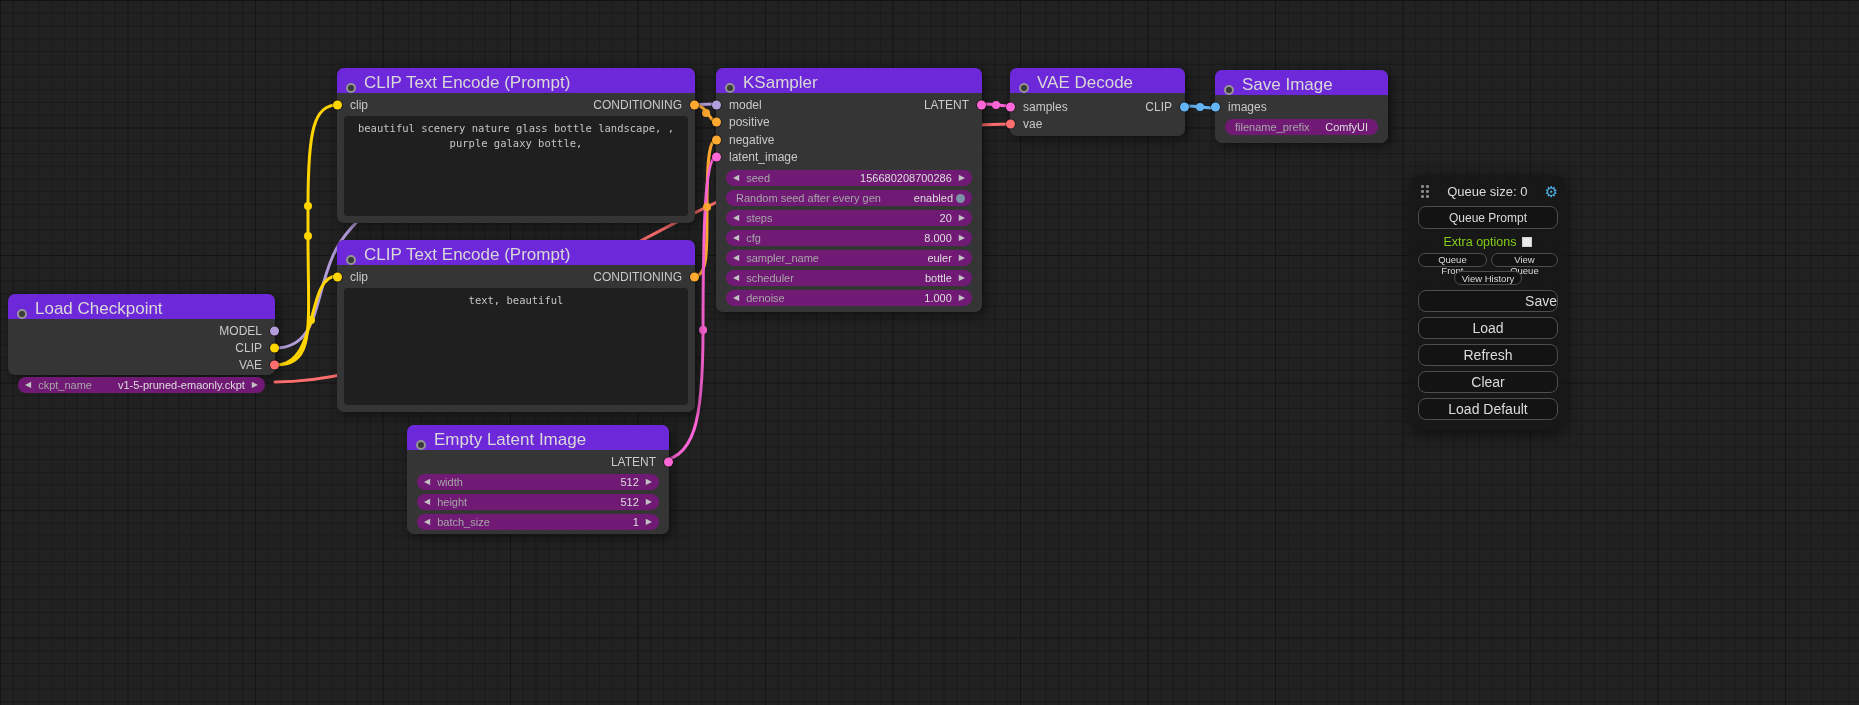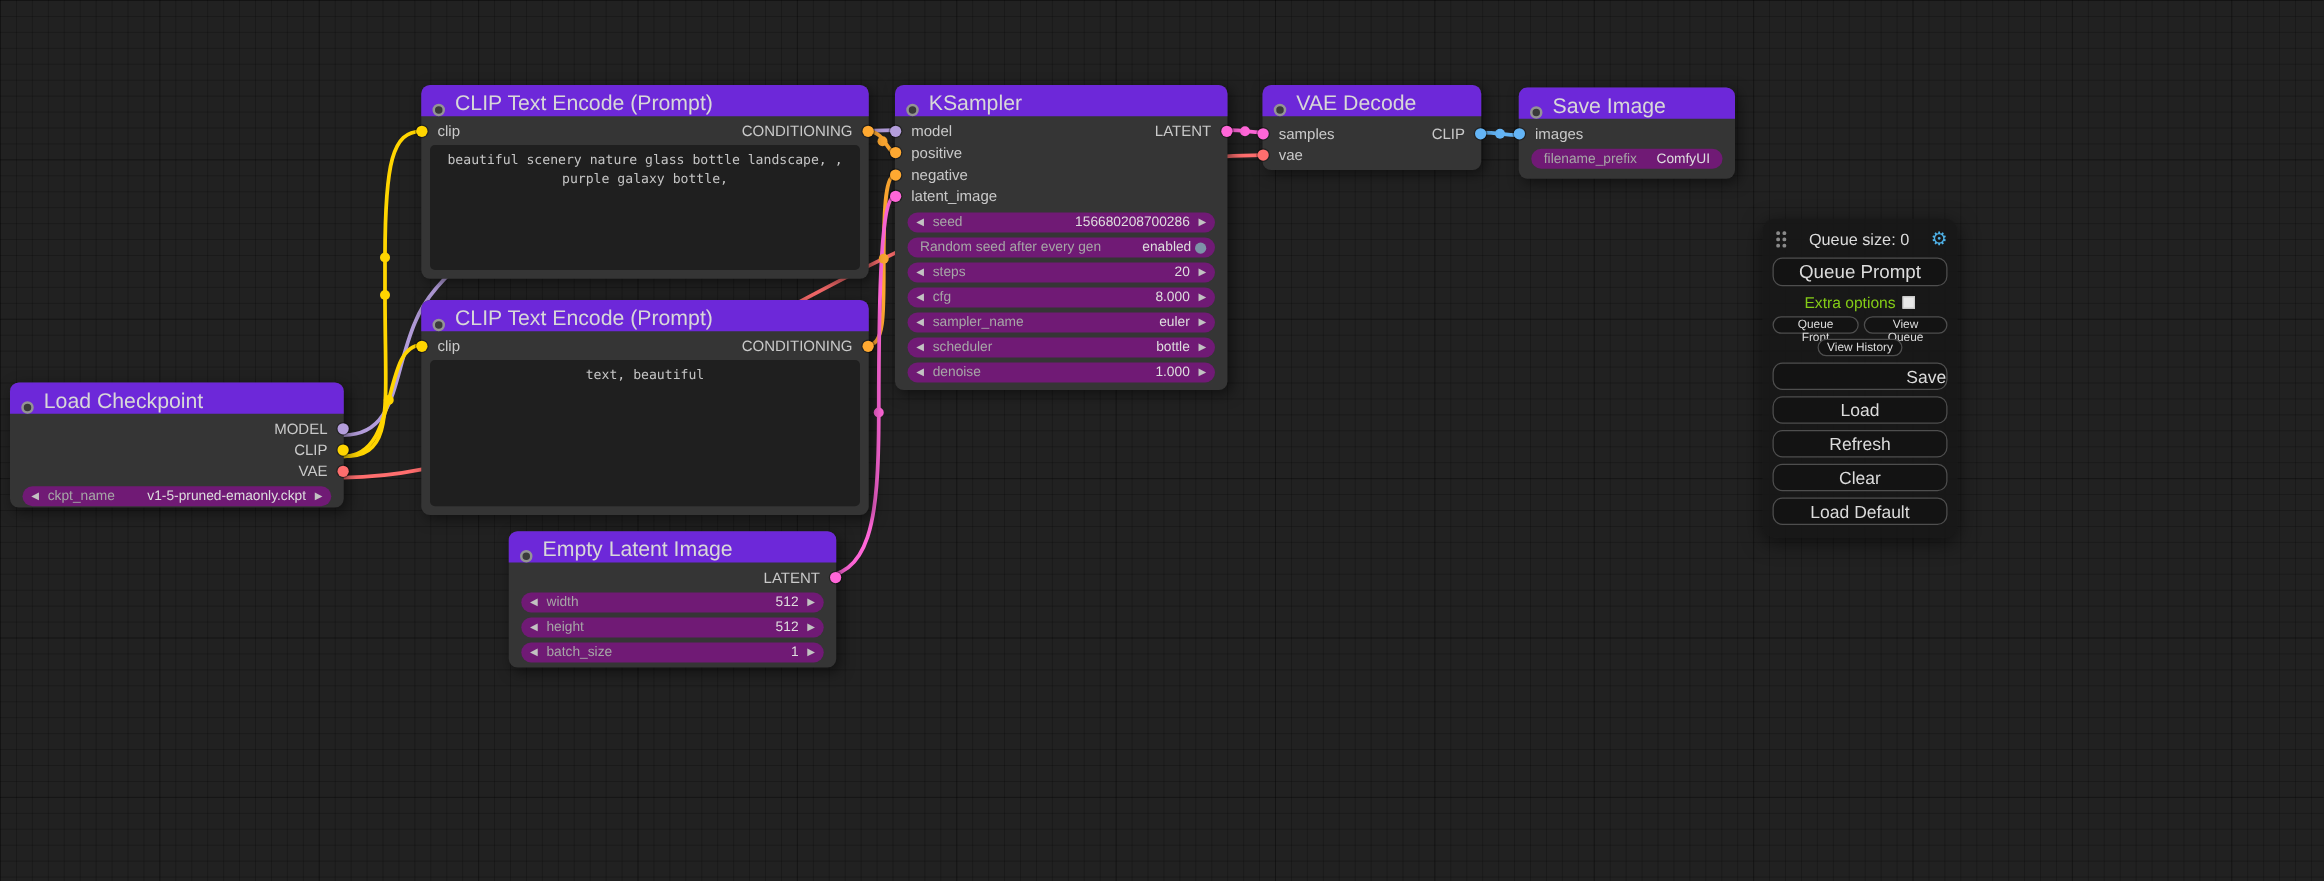--- a/index.html
+++ b/index.html
@@ -76,21 +76,21 @@
     background:#8a8a8a;
     box-shadow:0 5px 0 #8a8a8a, 0 10px 0 #8a8a8a, 5px 0 0 #8a8a8a, 5px 5px 0 #8a8a8a, 5px 10px 0 #8a8a8a;
   }
   .qsize { flex:1; text-align:center; font-size:13px; color:#dcdcdc; }
   .gear { color:#4fb2e8; font-size:15px; line-height:1; cursor:pointer; flex:none; }
   .btn {
     display:block; background:#131313; border:1px solid #4e4e4e; border-radius:8px;
     color:#dcdcdc; font-family:inherit; text-align:center; cursor:pointer;
   }
   .btn.big { width:100%; height:22px; font-size:14px; margin-top:5px; line-height:19px; padding:0; }
-  .btn.queue { height:23px; font-size:15px; line-height:20px; }
+  .btn.queue { height:23px; font-size:12px; line-height:20px; }
   .gap-top { margin-top:12px;text-align:right; }
   .extra { display:flex; align-items:center; justify-content:center; gap:6px; margin-top:6px; font-size:12.5px; color:#84cc16; }
   .chk { width:10px; height:10px; border:1px solid #cfcfcf; background:#e9e9e9; flex:none; cursor:pointer; }
   .smallrow { display:flex; justify-content:center; gap:4px; margin-top:4px; }
   .btn.small { height:14px; font-size:9.5px; line-height:11px; padding:0 7px; border-radius:7px; }
 </style>
 </head>
 <body>
 
 <div id="canvas">
@@ -118,21 +118,21 @@
     <circle cx="308" cy="206" r="4" fill="#FFD500"></circle>
     <circle cx="308" cy="236" r="4" fill="#FFD500"></circle>
     <circle cx="311" cy="320" r="4" fill="#FFD500"></circle>
     <circle cx="707" cy="207" r="4" fill="#FFA931"></circle>
     <circle cx="706" cy="113" r="4" fill="#FFA931"></circle>
     <circle cx="703" cy="330" r="4" fill="#FF66D8"></circle>
     <circle cx="996" cy="105" r="4" fill="#FF66D8"></circle>
     <circle cx="1200" cy="107" r="4" fill="#64B5F6"></circle>
   </svg>
 
-  <div class="node" style="left:8px; top:306px; width:267px; height:100px;">
+  <div class="node" style="left:8px; top:294px; width:267px; height:81px;">
     <div class="ntitle">
       <span class="tdot"></span>
       <span>Load Checkpoint</span>
     </div>
     <div class="slots">
       <div class="srow out-only">
         <span>MODEL</span>
         <span class="sdot out" style="background:#B39DDB"></span>
       </div>
       <div class="srow out-only">

